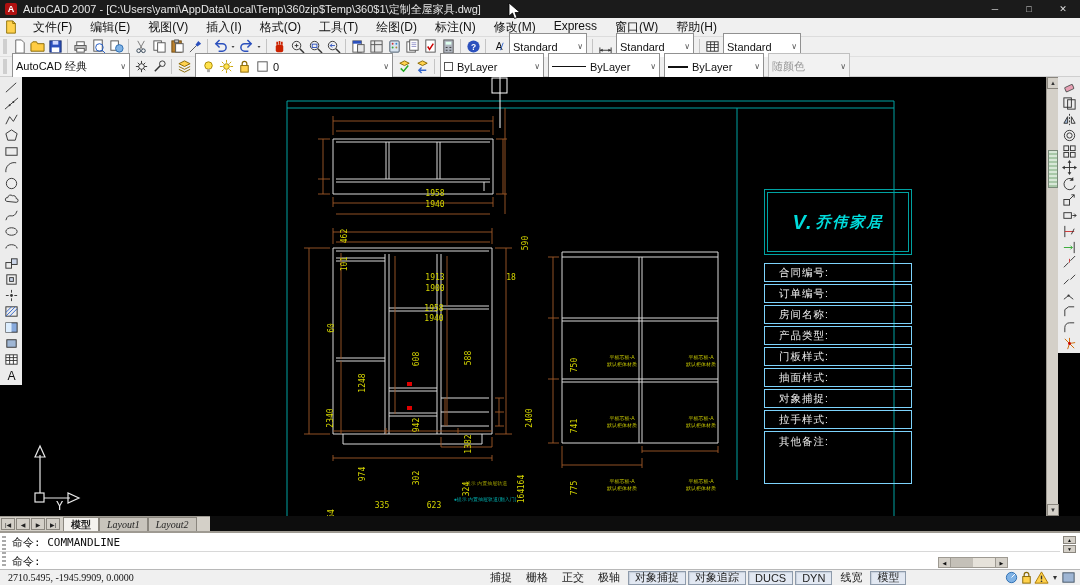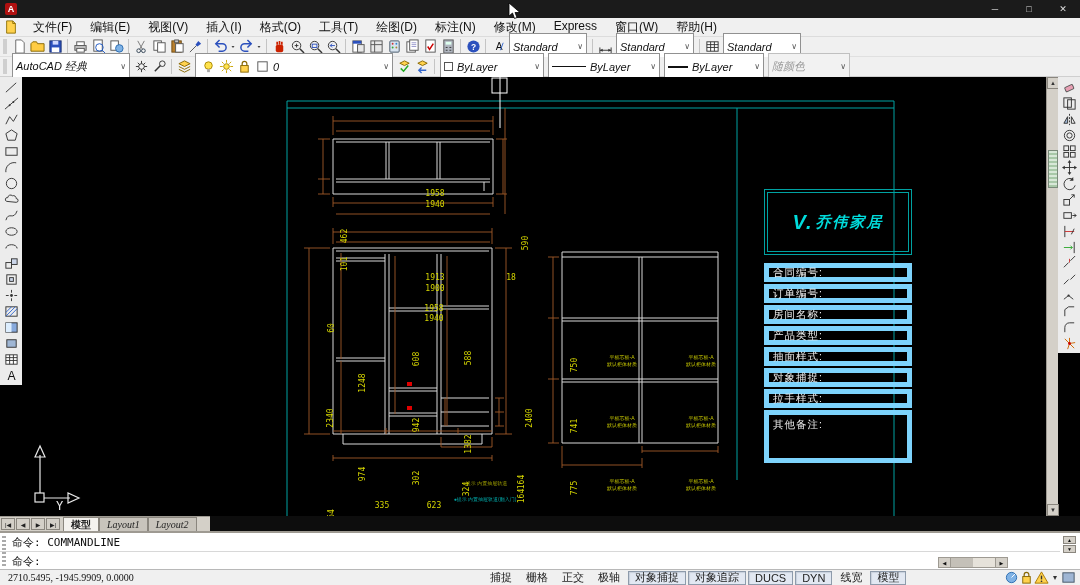--- a/index.html
+++ b/index.html
@@ -21,21 +21,21 @@
   .mi{padding:0 9px;font-size:12px;color:#111;white-space:nowrap;}
   
   .tb{position:absolute;left:0;width:1080px;background:#f0f0f0;display:flex;align-items:center;}
   .tb1{top:37px;height:20px;border-bottom:1px solid #e0e0e0;}
   .tb2{top:57px;height:20px;border-bottom:1px solid #cfcfcf;}
   .tbi{width:18px;height:17px;display:inline-flex;align-items:center;justify-content:center;flex:0 0 auto;}
   .tbi svg{display:block;}
   .vsep{width:1px;height:15px;background:#c4c4c4;margin:0 3px;flex:0 0 auto;}
   .grip{width:4px;height:15px;margin:0 3px;border-left:2px solid #cfcfcf;border-right:2px solid #cfcfcf;flex:0 0 auto;}
   .combo{height:28px;background:#fff;border:1px solid #919191;display:flex;align-items:center;
-         font-size:11px;padding:0 3px;margin:0 2px;white-space:nowrap;overflow:hidden;font-style:italic;}
+         font-size:11px;padding:0 3px;margin:0 2px;white-space:nowrap;overflow:hidden;}
   .combo .arrow{margin-left:auto;font-size:8px;color:#555;padding-left:3px;}
   .combo.disabled{background:#f2f2f2;color:#9a9a9a;border-color:#c0c0c0;}
   .swatch{width:9px;height:9px;background:#fff;border:1px solid #555;margin-right:4px;flex:0 0 auto;}
   .dash{height:1px;background:#111;flex:0 0 auto;margin-right:4px;}
   
   .main{position:absolute;left:0;top:77px;width:1080px;height:439px;background:#000;}
   .dock{position:absolute;top:0;width:22px;background:#ececec;display:flex;flex-direction:column;
         align-items:center;padding:2px 0;}
   .dock .tbi{width:20px;height:16px;}
   .dock-left{left:0;}
@@ -56,22 +56,22 @@
   .cell-label{position:absolute;transform:translate(-50%,-50%);font-size:5px;line-height:1.4;
               color:#c8c800;text-align:center;white-space:nowrap;}
   .ucs-label{position:absolute;color:#e8e8e8;font-size:12px;font-family:"DejaVu Sans Mono",monospace;}
   
   .logo-box{position:absolute;left:742px;top:112px;width:148px;height:66px;border:1px solid #00a2a2;}
   .logo-inner{position:absolute;inset:2px;border:1px solid #00a2a2;display:flex;align-items:center;
               justify-content:center;color:#00dcdc;font-style:italic;font-weight:bold;letter-spacing:2px;}
   .logo-mark{font-size:20px;margin-right:2px;}
   .logo-name{font-size:15px;}
   .info-panel{position:absolute;left:742px;top:186px;width:148px;}
-  .info-row{height:19px;margin-bottom:2px;border:5px solid #7dd3fc;display:flex;align-items:center;
-            color:#eee;font-size:10.5px;padding-left:4px;letter-spacing:1px;}
+  .info-row{height:19px;margin-bottom:2px;border:1px solid #7dd3fc;display:flex;align-items:center;
+            color:#eee;font-size:10.5px;padding-left:14px;letter-spacing:1px;}
   .info-row:last-child{height:53px;align-items:flex-start;padding-top:3px;}
   
   .tabstrip{position:absolute;left:0;top:516px;width:1080px;height:15px;background:#0d0d0d;display:flex;}
   .tabstrip .left{width:210px;height:15px;background:#d4d0c8;display:flex;align-items:center;border-top:1px solid #9e9a92;}
   .tabnav{width:14px;height:12px;margin-left:1px;background:#d4d0c8;border:1px solid #8a867e;
           font-size:6px;display:flex;align-items:center;justify-content:center;color:#222;}
   .tab{height:14px;padding:0 7px;font-size:10px;display:flex;align-items:center;border:1px solid #8a867e;
        border-bottom:none;background:#c8c4bc;color:#222;font-style:italic;font-family:"Liberation Serif",serif;}
   .tab.on{background:#f4f2ee;font-weight:bold;font-style:normal;font-family:"Liberation Sans",sans-serif;}
   
@@ -100,20 +100,21 @@
   .tray-arrow{font-size:8px;color:#333;margin:0 4px;}
   .cursor{position:absolute;z-index:99;}
 </style>
 </head>
 <body>
 
 <div class="app">
 
   <div class="titlebar">
     <div class="appicon">A</div>
+    <div class="title-text">AutoCAD 2007 - [C:\Users\yami\AppData\Local\Temp\360zip$Temp\360$1\定制全屋家具.dwg]</div>
     <div class="win-controls">
       <div class="win-btn">─</div>
       <div class="win-btn">□</div>
       <div class="win-btn close">✕</div>
     </div>
   </div>
 
   <div class="menubar">
     <svg class="doc-icon" viewBox="0 0 16 16">
         <path d="M3 1h7l3 3v11H3z" fill="#ffd24d" stroke="#8a6d00"></path>
@@ -487,20 +488,23 @@
             <span>合同编号:</span>
           </div>
           <div class="info-row">
             <span>订单编号:</span>
           </div>
           <div class="info-row">
             <span>房间名称:</span>
           </div>
           <div class="info-row">
             <span>产品类型:</span>
+          </div>
+          <div class="info-row">
+            <span>门板样式:</span>
           </div>
           <div class="info-row">
             <span>抽面样式:</span>
           </div>
           <div class="info-row">
             <span>对象捕捉:</span>
           </div>
           <div class="info-row">
             <span>拉手样式:</span>
           </div>

